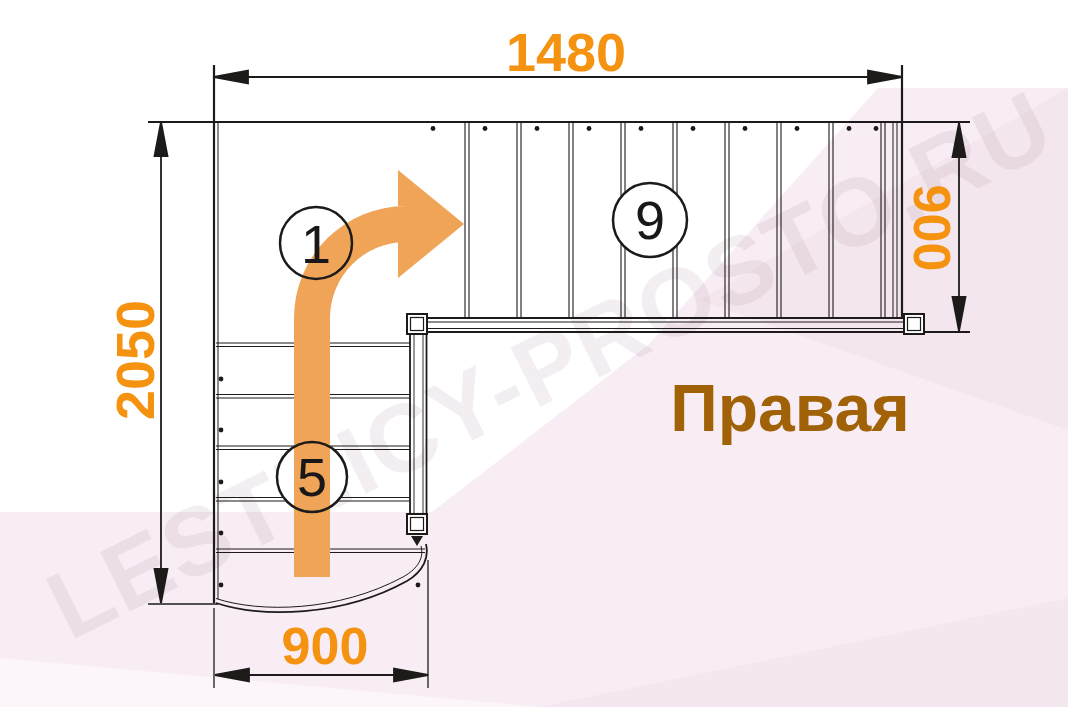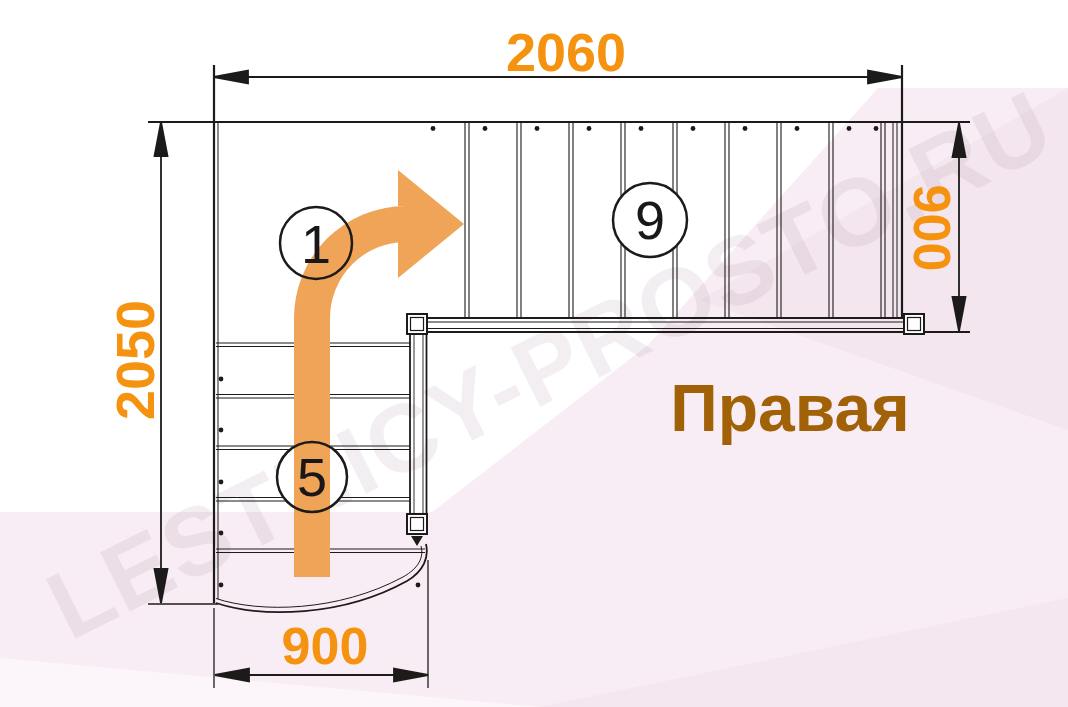--- a/index.html
+++ b/index.html
@@ -152,21 +152,21 @@
       <g stroke-width="1.8">
         <line x1="215" y1="675" x2="428" y2="675"></line>
         <path d="M215 675 L249 668.5 L249 681.5 Z" fill="#1d1b1a"></path>
         <path d="M428 675 L394 668.5 L394 681.5 Z" fill="#1d1b1a"></path>
         <line x1="214" y1="608" x2="214" y2="688" stroke-width="1.3"></line>
         <line x1="428" y1="560" x2="428" y2="688" stroke-width="1.3"></line>
       </g>
     </g>
   </svg>
 
-  <div class="txt dim dim-top">2060</div>
+  <div class="txt dim dim-top">1480</div>
   <div class="txt dim dim-left">2050</div>
   <div class="txt dim dim-right">900</div>
   <div class="txt dim dim-bottom">900</div>
 
   <div class="txt cnum c1">1</div>
   <div class="txt cnum c5">5</div>
   <div class="txt cnum c9">9</div>
 
   <div class="txt title">Правая</div>
 </div>

